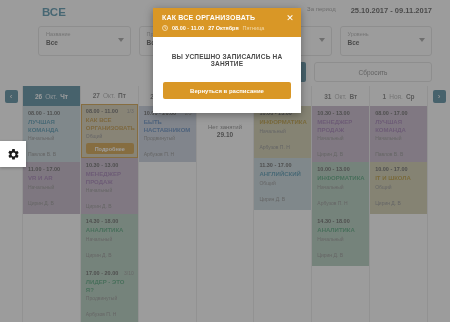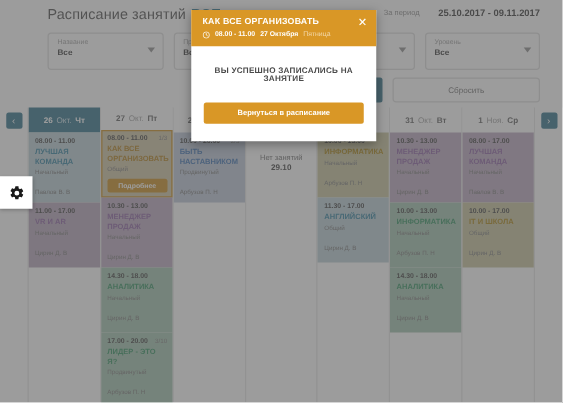--- a/index.html
+++ b/index.html
@@ -27,21 +27,21 @@
     padding: 6px 18px 0 38px;
     display: flex; align-items: flex-start;
   }
   .page-title {
     font-size: 11.5px; color: #4a4a4a; letter-spacing: .1px;
   }
   .page-title-accent {
     font-size: 11.5px; color: #2b7a99; font-weight: bold; margin-left: 4px;
   }
   .period-wrap {
-    margin-left: auto; display: flex; align-items: center; gap: 15px;
+    margin-left: auto; display: flex; align-items: flex-start; gap: 15px;
   }
   .period-label { font-size: 6px; color: #8a8a8a; }
   .period-value { font-size: 7.5px; color: #333; font-weight: bold; }
 
   
   .filters {
     position: relative;
     padding: 4px 18px 6px 38px;
     display: flex; gap: 8px; align-items: flex-start;
   }
@@ -216,21 +216,20 @@
     display: flex; align-items: center; justify-content: center;
     font-size: 6px; color: #fff; font-weight: bold;
   }
 </style>
 </head>
 <body>
 
 <div id="app">
 
   <div class="page-head">
-    <span class="page-title">Расписание занятий</span>
     <span class="page-title-accent">ВСЕ</span>
     <div class="period-wrap">
       <span class="period-label">За период</span>
       <span class="period-value">25.10.2017 - 09.11.2017</span>
     </div>
   </div>
 
   <div class="filters">
     <div class="field">
       <div class="field-label">Название</div>

